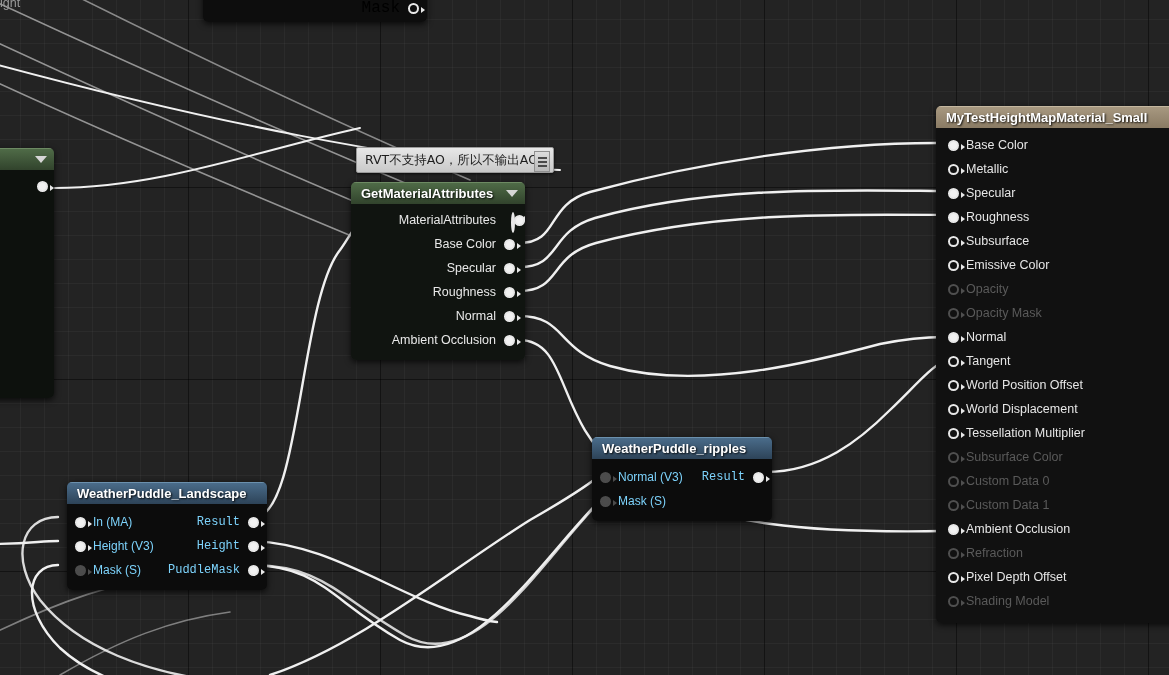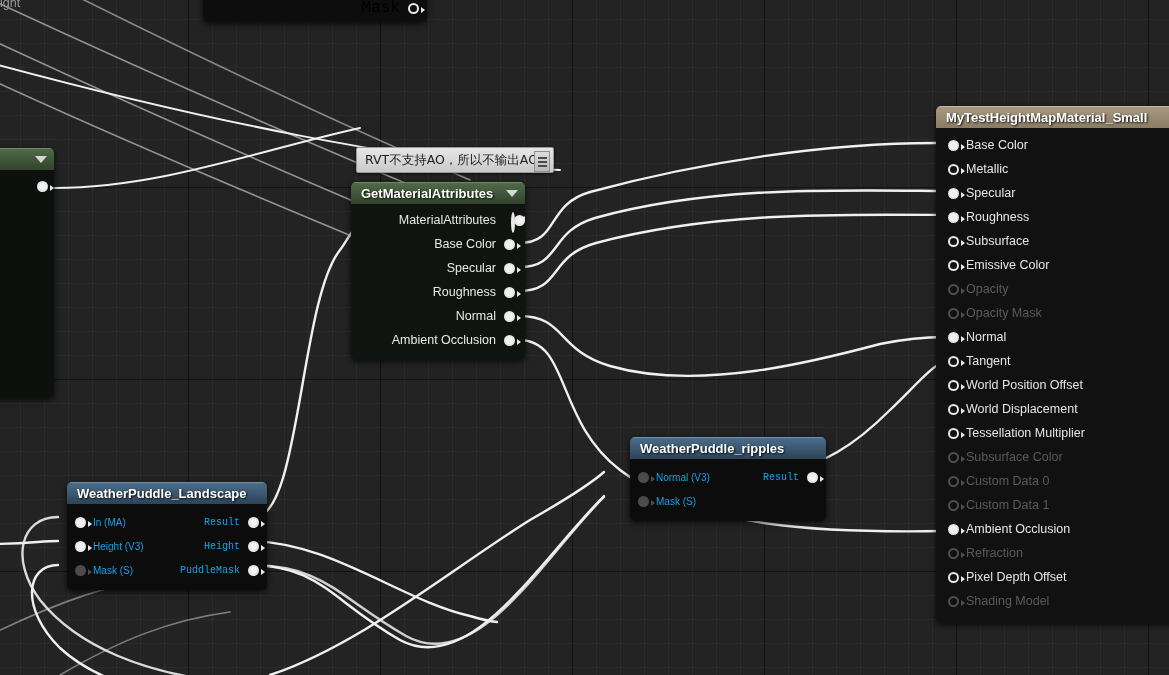--- a/index.html
+++ b/index.html
@@ -151,26 +151,26 @@
   }
 
   
   .blue-node .node-header {
     background: linear-gradient(to bottom,#4a6c8a,#2d4358);
     border-top: 1px solid #6b90ad;
   }
   .blue-node .node-body { background: #0c0c0c; }
 
   #node-weatherpuddle-landscape { left: 67px; top: 482px; width: 200px; }
-  #node-weatherpuddle-ripples   { left: 592px; top: 437px; width: 196px; margin-left: 38px; }
+  #node-weatherpuddle-ripples   { left: 592px; top: 437px; width: 180px; }
   #node-mf-landscapedisplacem   { left: 487px; top: 587px; width: 218px; }
 
   .io-row {
     height: 24px; display: flex; align-items: center;
-    font-size: 10px; color: #0ea5e9; white-space: nowrap;
+    font-size: 12px; color: #7dd3fc; white-space: nowrap;
     position: relative;
   }
   .io-in { position: absolute; left: 8px; top: 0; height: 24px; display: flex; align-items: center; }
   .io-in .row-label { padding-left: 7px; padding-right: 0; }
   .io-out { position: absolute; right: 8px; top: 0; height: 24px; display: flex; align-items: center; font-family: Liberation Mono, monospace; }
   .io-out .row-label { padding-right: 8px; padding-left: 0; }
 
   
   #node-mask-top {
     left: 203px; top: -22px; width: 224px;

